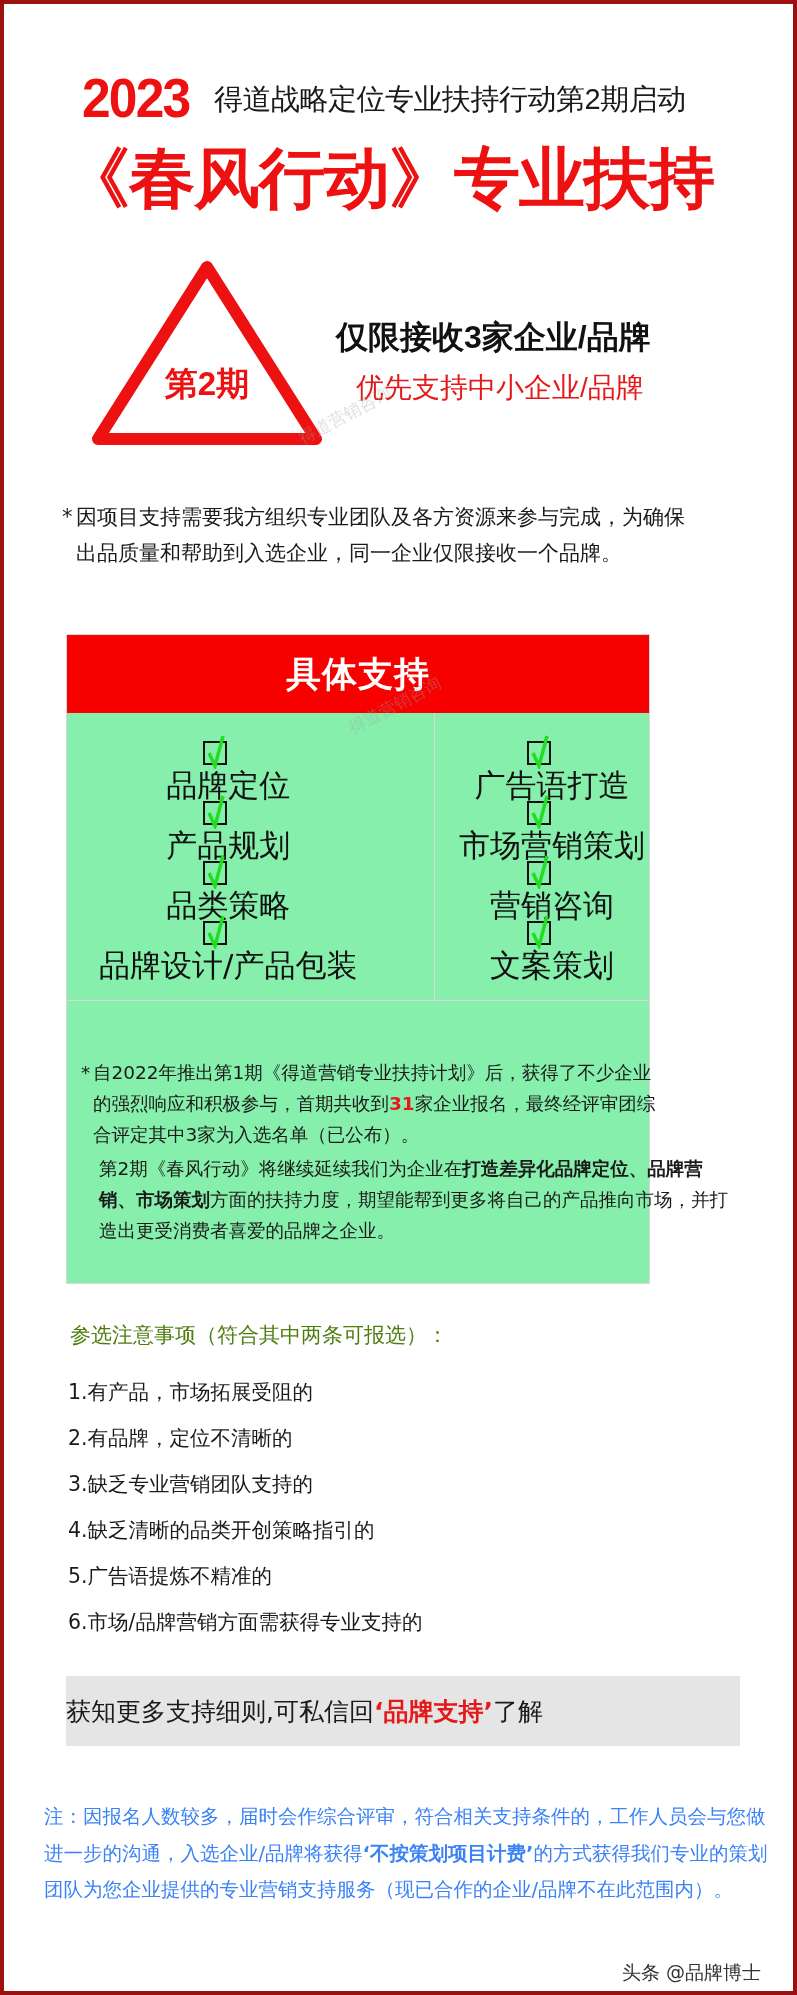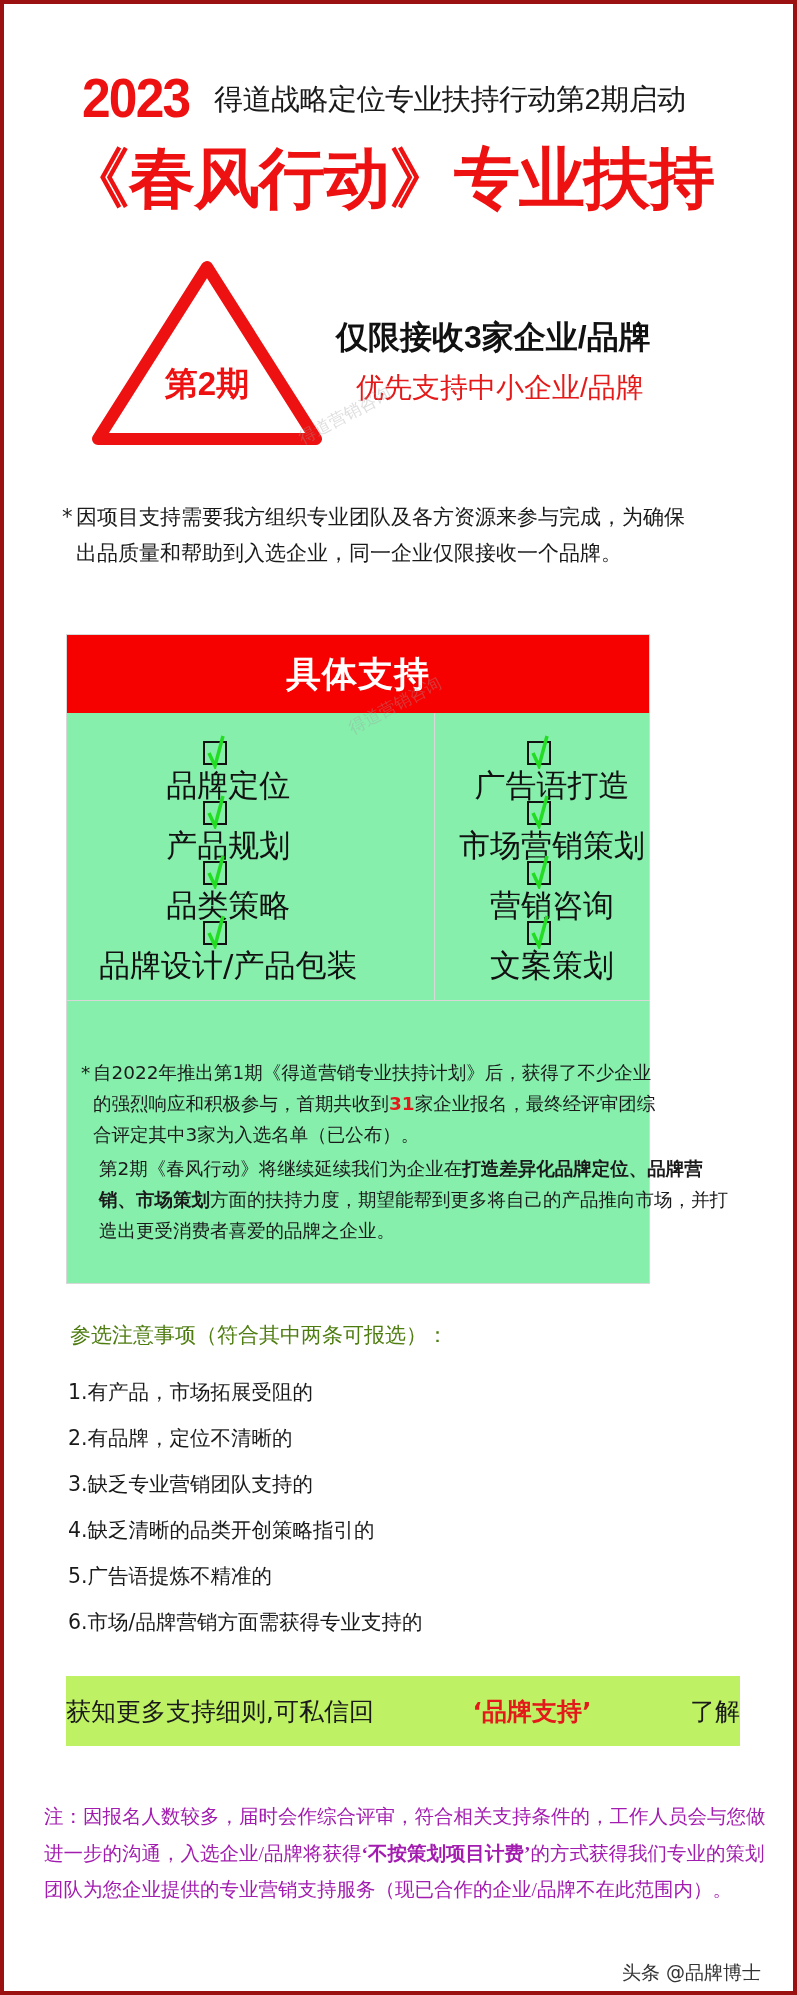--- a/index.html
+++ b/index.html
@@ -44,25 +44,25 @@
   .story-p2 { position: absolute; left: 32px; top: 518px; width: 630px; font-size: 18.5px; line-height: 31px; color: #1a1a1a; }
   .red-num { color: #e41a1a; font-weight: 700; }
   .bold { font-weight: 700; }
 
   
   .notice-title { position: absolute; left: 66px; top: 1316px; font-size: 21px; line-height: 30px; color: #4d7c0f; white-space: nowrap; }
   .notice-list { position: absolute; left: 64px; top: 1365px; list-style: none; }
   .notice-list li { font-size: 20.5px; line-height: 46px; height: 46px; color: #1a1a1a; white-space: nowrap; }
 
   
-  .cta { position: absolute; left: 62px; top: 1672px; width: 674px; height: 70px; background: #bef264; display: flex; align-items: center; justify-content: space-between; font-size: 25px; color: #1a1a1a; white-space: nowrap; }
+  .cta { position: absolute; left: 62px; top: 1672px; width: 674px; height: 70px; background: #e5e5e5; display: flex; align-items: center; justify-content: flex-start; font-size: 25px; color: #1a1a1a; white-space: nowrap; }
   .cta .hl { color: #e41a1a; font-weight: 700; }
 
   
-  .footer-note { position: absolute; left: 40px; top: 1795px; width: 730px; font-size: 19.5px; line-height: 36.5px; color: #a21caf; font-family: Liberation Serif, serif; }
+  .footer-note { position: absolute; left: 40px; top: 1795px; width: 730px; font-size: 19.5px; line-height: 36.5px; color: #3b82f6; }
   .footer-note .bold { font-weight: 700; }
   .byline { position: absolute; right: 32px; top: 1956px; font-size: 19px; color: #333333; white-space: nowrap; }
 </style>
 </head>
 <body>
 
 <div class="frame">
 
   <div class="hdr-line1">
     <span class="hdr-year">2023</span>

